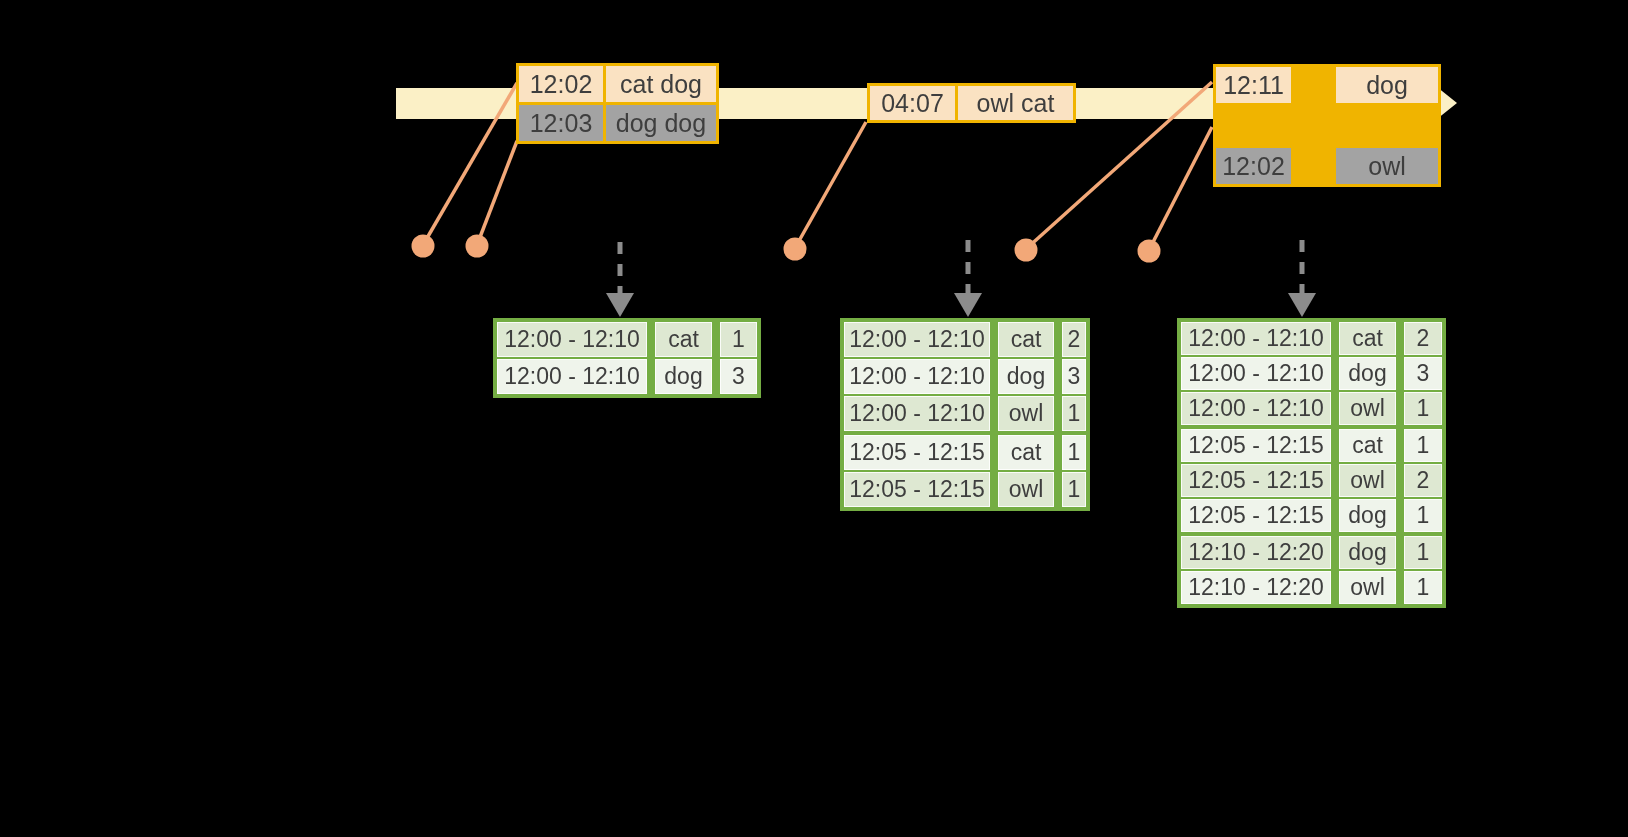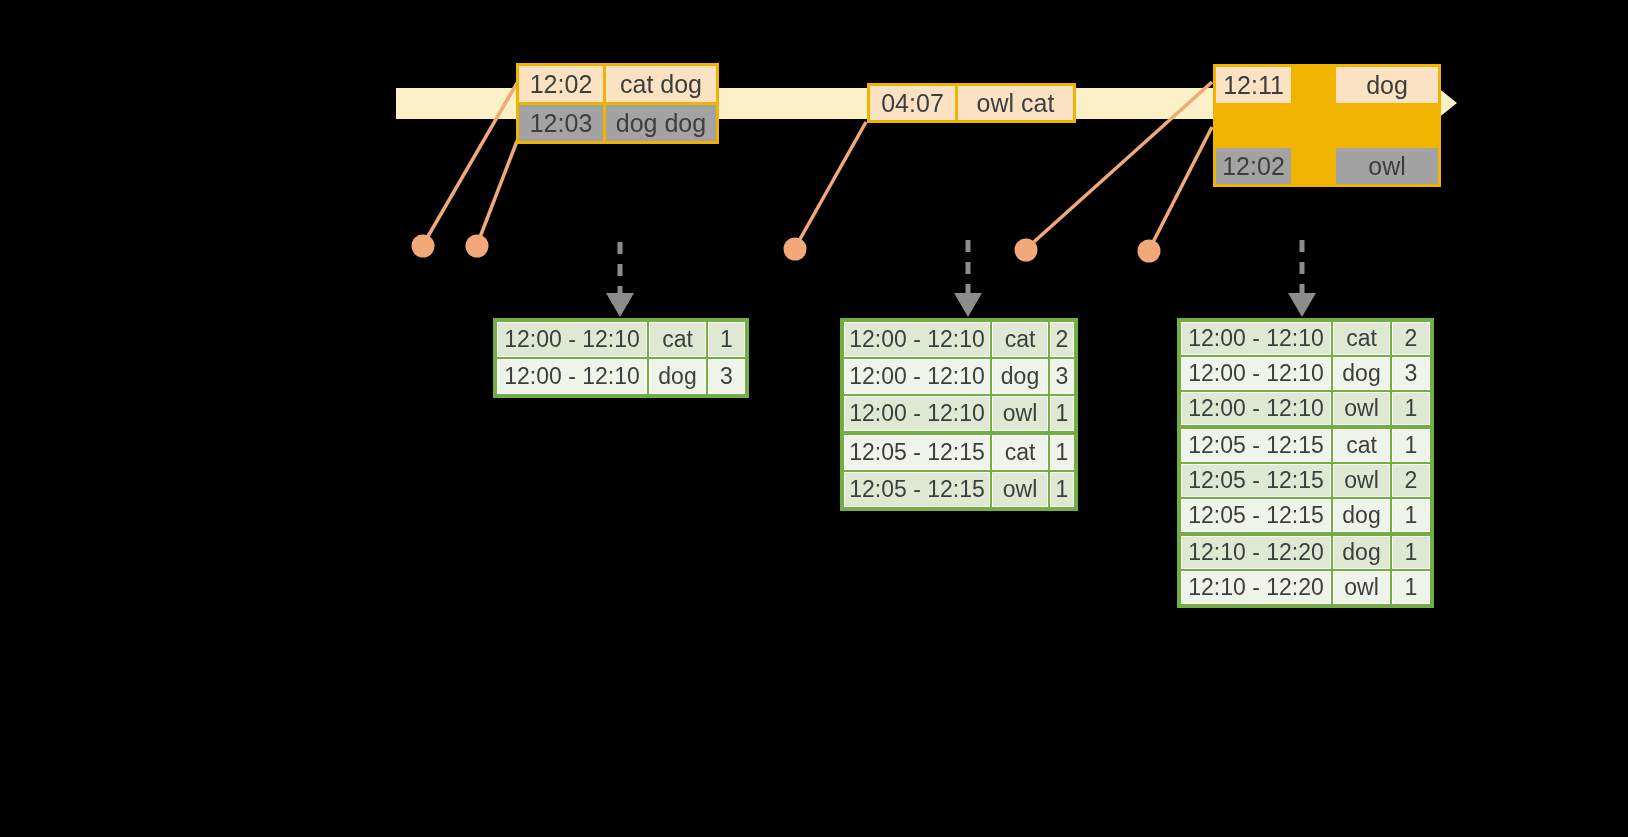--- a/index.html
+++ b/index.html
@@ -13,21 +13,21 @@
     border-top:24px solid transparent;border-bottom:24px solid transparent;border-left:30px solid #FBF0C6;}
   
   .overlay{position:absolute;left:0;top:0;z-index:1;}
   
   .gold-table{position:absolute;z-index:2;display:grid;gap:3px;padding:3px;background:#F0B400;}
   .gold-table .cell{display:flex;align-items:center;justify-content:center;font-size:25px;}
   .gold-table .r0{background:#FAE2C2;}
   .gold-table .r1{background:#a3a3a3;}
   
   .green-table{position:absolute;z-index:2;display:flex;flex-direction:column;gap:2px;padding:4px;background:#74AD43;}
-  .green-table .row{display:flex;gap:2px;}
+  .green-table .row{display:flex;gap:8px;}
   .green-table .row.gs{margin-top:2px;}
   .green-table .row>div{display:flex;align-items:center;justify-content:center;
     font-size:23px;box-shadow:inset 0 0 0 1px rgba(255,255,255,.85);}
   .green-table .row:nth-child(odd)>div{background:#DEE8D2;}
   .green-table .row:nth-child(even)>div{background:#EFF4EB;}
   .rt1 .row>div{height:35px;} .rt1 .c-win{width:150px;} .rt1 .c-word{width:57px;} .rt1 .c-cnt{width:37px;}
   .rt2 .row>div{height:35px;} .rt2 .c-win{width:146px;} .rt2 .c-word{width:56px;} .rt2 .c-cnt{width:24px;}
   .rt3 .row>div{height:33px;} .rt3 .c-win{width:150px;} .rt3 .c-word{width:57px;} .rt3 .c-cnt{width:38px;}
 </style>
 </head>

